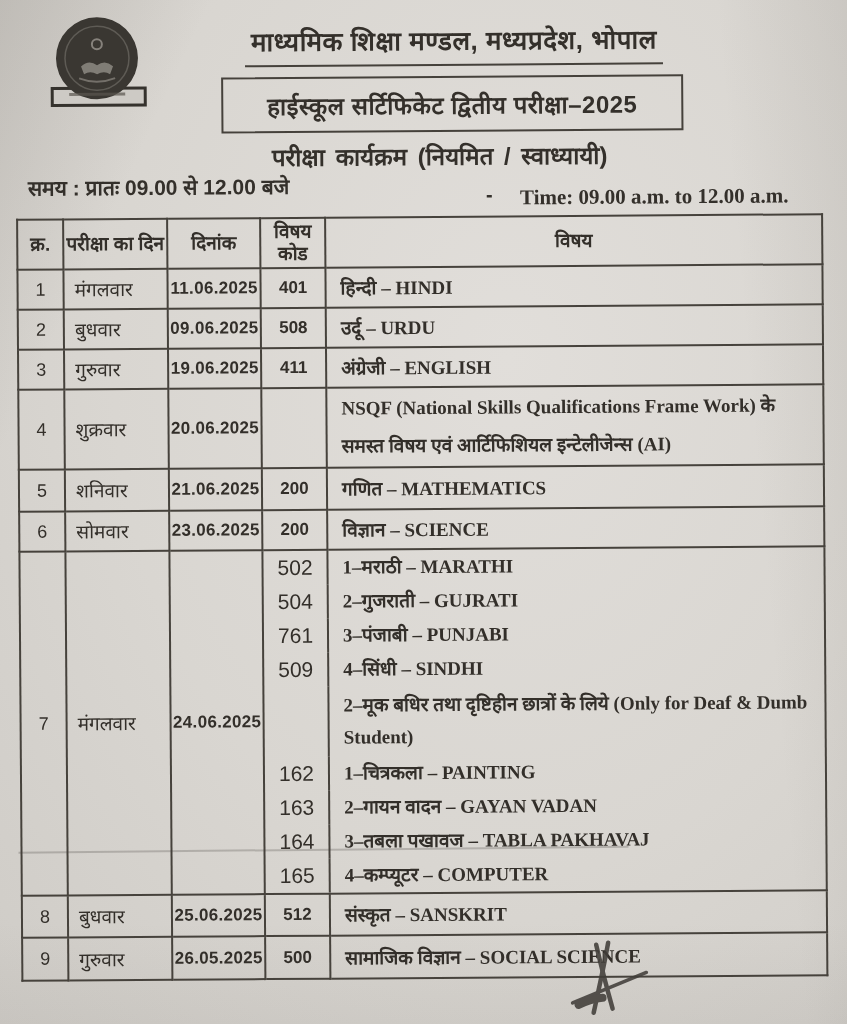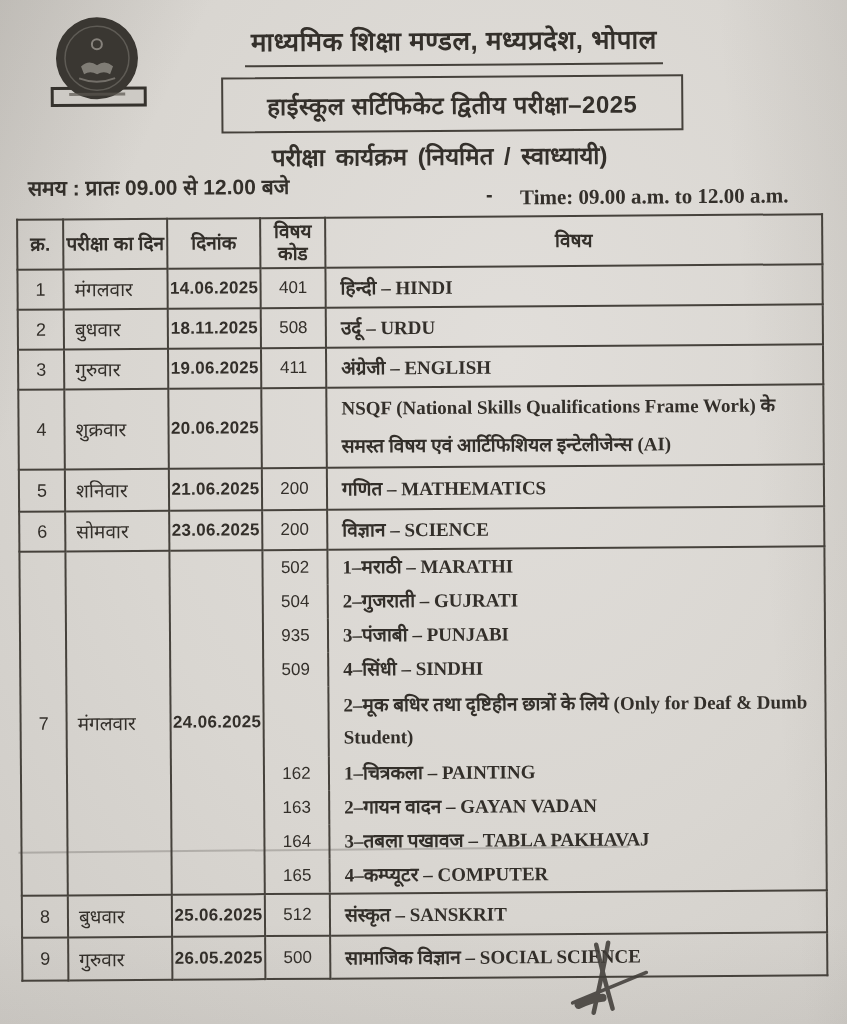--- a/index.html
+++ b/index.html
@@ -42,30 +42,30 @@
   th{font-size:19px;font-weight:bold;text-align:center;line-height:1.15;}
   tr.r-head{height:50px;}
   tr.rr{height:40px;}
   tr.r4{height:77px;}
   tr.r5{height:42px;}
   tr.r8{height:42px;}
   tr.r9{height:43px;}
   .c-sn{text-align:center;font-size:18px;}
   .c-day{padding-left:10px;font-size:19px;}
   .c-date{text-align:center;font-size:17px;font-weight:bold;letter-spacing:.3px;}
-  .c-code{text-align:center;font-size:17px;}
+  .c-code{text-align:center;font-size:17px;font-weight:bold;}
   .c-sub{padding-left:14px;font-size:19px;
     font-family:"Liberation Serif","DejaVu Serif",serif;font-weight:600;}
   tr.r4 .c-sub{line-height:38px;padding-right:6px;}
   .c-multi{padding:0;}
   .entries{display:flex;flex-direction:column;width:100%;}
   .entry{display:flex;height:34px;}
   .entry:nth-child(5){height:70px;}
   .e-code{width:63px;border-right:2px solid #46423c;flex:0 0 63px;
-    display:flex;align-items:center;justify-content:center;font-size:17px;}
+    display:flex;align-items:center;justify-content:center;font-size:21px;}
   .e-sub{flex:1;display:flex;align-items:center;padding-left:14px;padding-right:10px;
     font-size:19px;font-family:"Liberation Serif","DejaVu Serif",serif;font-weight:600;
     line-height:1.7;}
   .entry:nth-child(5) .e-sub{font-weight:bold;}
 
   
   .pencil-line{position:absolute;left:14px;top:848px;width:610px;height:2px;
     background:rgba(70,66,60,.26);transform:rotate(-0.15deg);}
   .pen-mark{position:absolute;left:545px;top:936px;width:140px;height:84px;}
 </style>
@@ -114,29 +114,29 @@
           <th>क्र.</th>
           <th>परीक्षा का दिन</th>
           <th>दिनांक</th>
           <th>विषय कोड</th>
           <th>विषय</th>
         </tr>
 
         <tr class="rr">
           <td class="c-sn">1</td>
           <td class="c-day">मंगलवार</td>
-          <td class="c-date">14.06.2025</td>
+          <td class="c-date">11.06.2025</td>
           <td class="c-code">401</td>
           <td class="c-sub">हिन्दी – HINDI</td>
         </tr>
 
         <tr class="rr">
           <td class="c-sn">2</td>
           <td class="c-day">बुधवार</td>
-          <td class="c-date">18.11.2025</td>
+          <td class="c-date">09.06.2025</td>
           <td class="c-code">508</td>
           <td class="c-sub">उर्दू – URDU</td>
         </tr>
 
         <tr class="rr">
           <td class="c-sn">3</td>
           <td class="c-day">गुरुवार</td>
           <td class="c-date">19.06.2025</td>
           <td class="c-code">411</td>
           <td class="c-sub">अंग्रेजी – ENGLISH</td>
@@ -174,21 +174,21 @@
             <div class="entries">
               <div class="entry">
                 <div class="e-code">502</div>
                 <div class="e-sub">1–मराठी – MARATHI</div>
               </div>
               <div class="entry">
                 <div class="e-code">504</div>
                 <div class="e-sub">2–गुजराती – GUJRATI</div>
               </div>
               <div class="entry">
-                <div class="e-code">935</div>
+                <div class="e-code">761</div>
                 <div class="e-sub">3–पंजाबी – PUNJABI</div>
               </div>
               <div class="entry">
                 <div class="e-code">509</div>
                 <div class="e-sub">4–सिंधी – SINDHI</div>
               </div>
               <div class="entry">
                 <div class="e-code"></div>
                 <div class="e-sub">2–मूक बधिर तथा दृष्टिहीन छात्रों के लिये (Only for Deaf &amp; Dumb Student)</div>
               </div>

